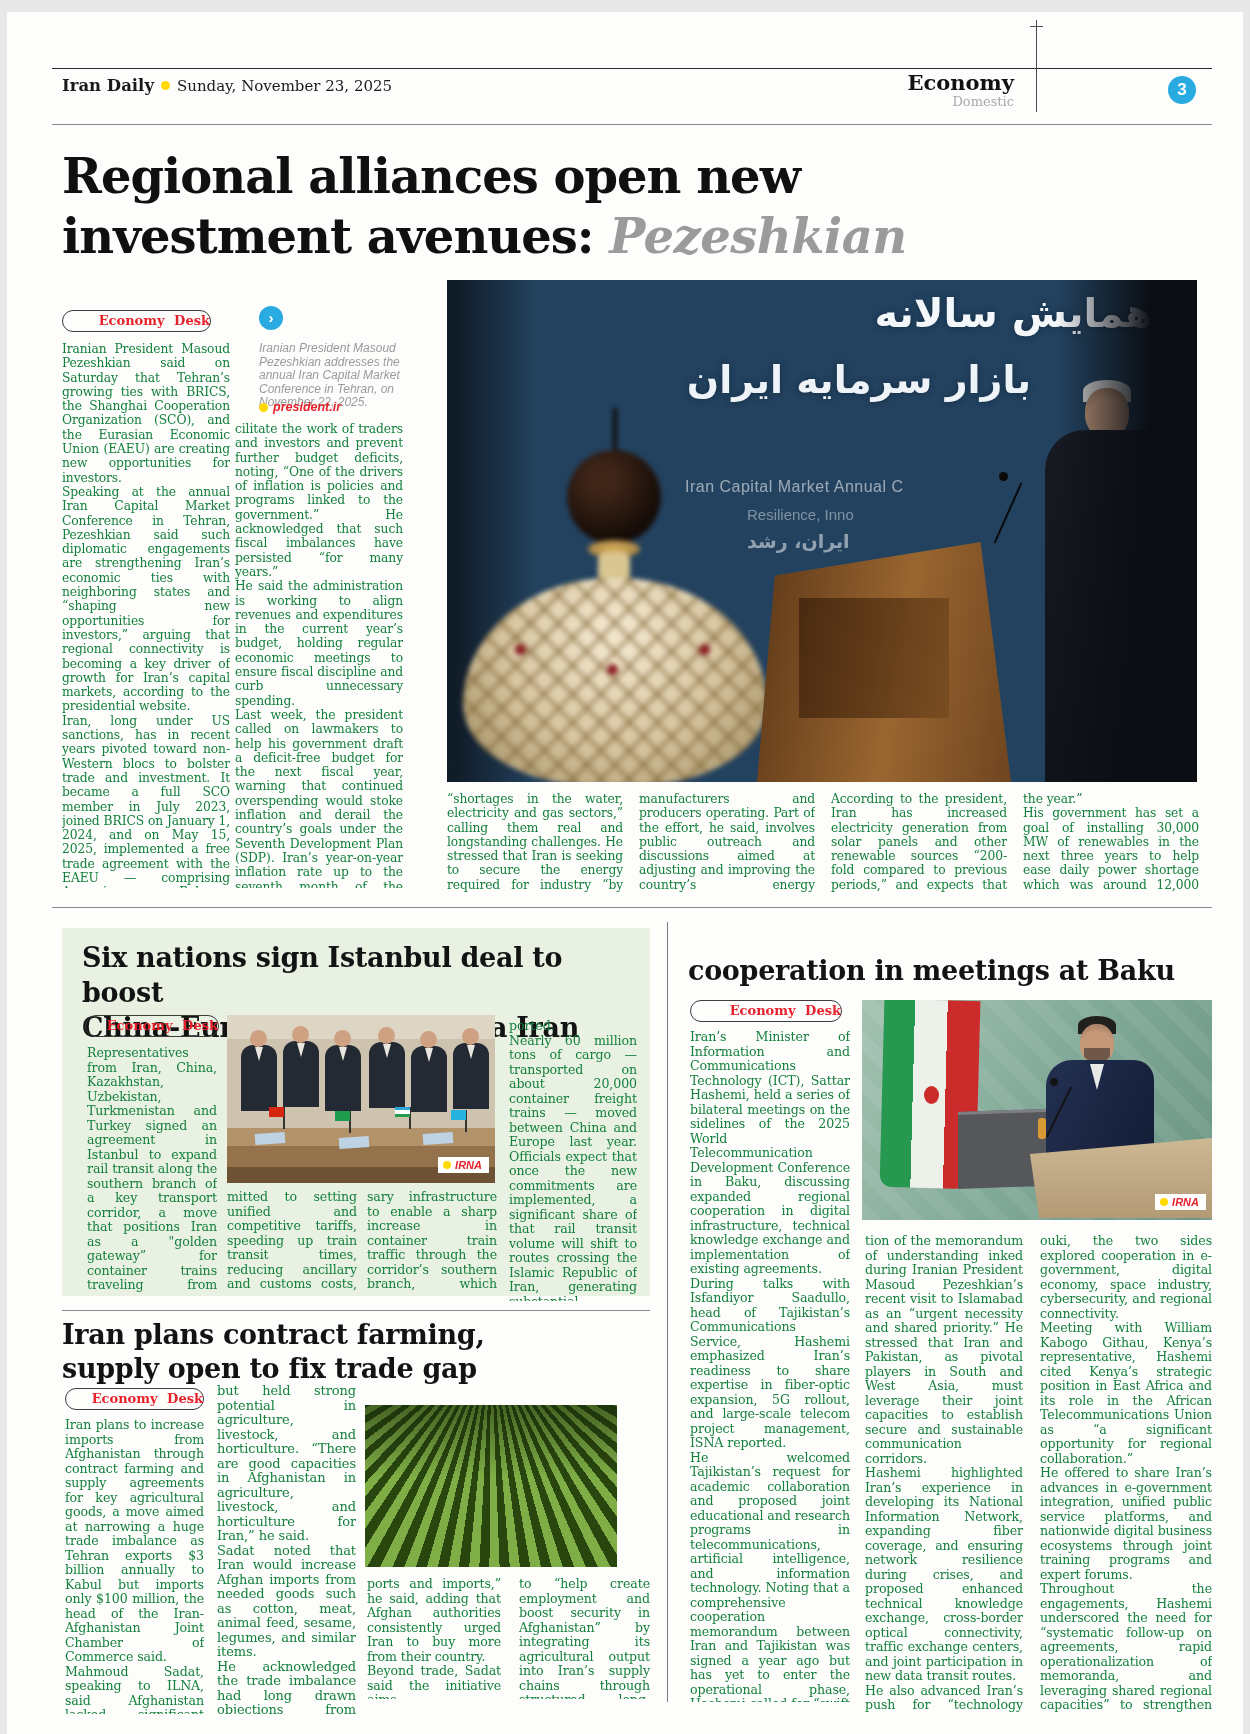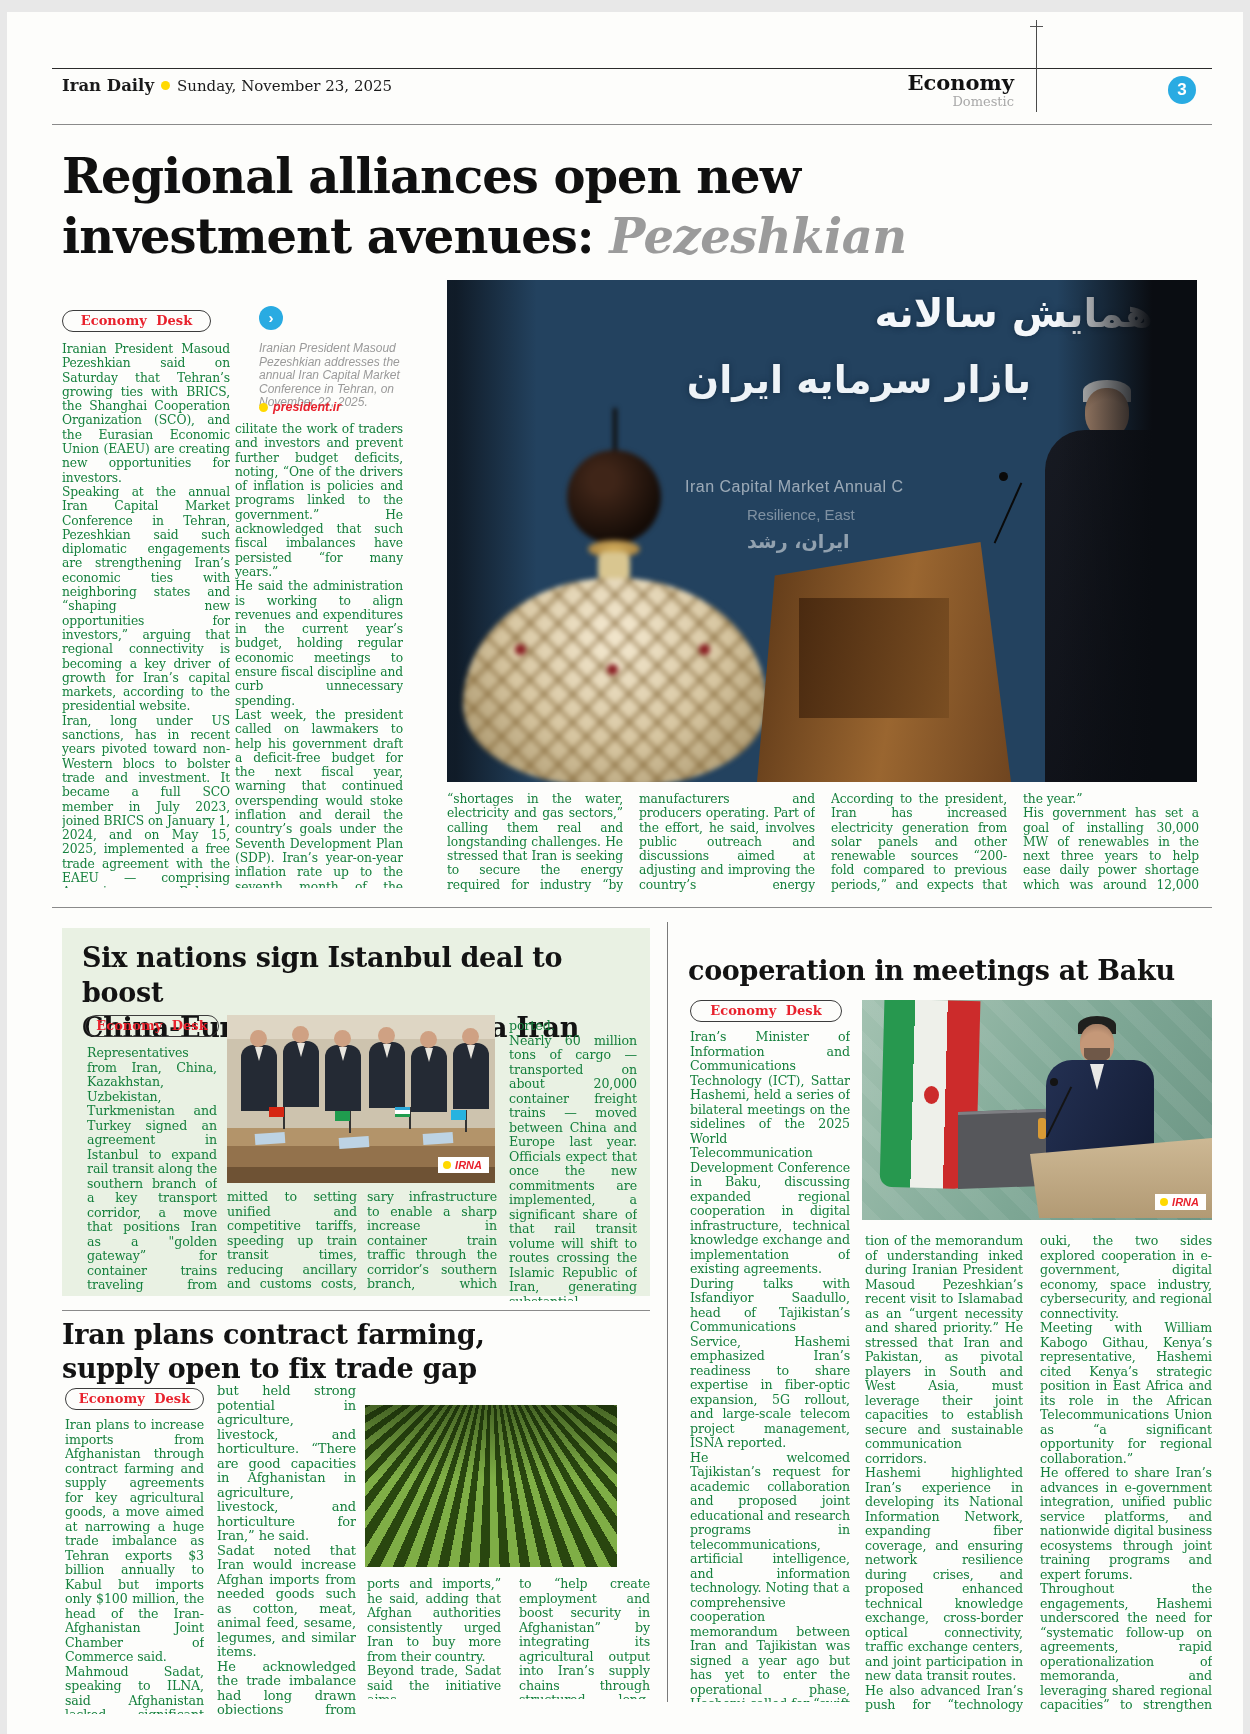--- a/index.html
+++ b/index.html
@@ -24,21 +24,21 @@
   .crop-mark:before{left:6px;top:0;width:1px;height:13px;}
   .crop-mark:after{left:0;top:6px;width:13px;height:1px;}
 
   
   .h1{position:absolute;font-weight:bold;color:#101010;font-size:48px;line-height:60px;letter-spacing:-1px;}
   .h1 .gray{color:#9b9b9b;font-style:italic;letter-spacing:-0.5px;}
   .h2{position:absolute;font-weight:bold;color:#131313;font-size:27px;line-height:35px;letter-spacing:-0.3px;}
 
   
   .kicker{position:absolute;border:1.5px solid #3c3c3c;border-radius:13px;
-          color:#e8222d;font-weight:bold;font-size:13px;line-height:20px;text-align:center;
+          color:#e8222d;font-weight:bold;font-size:13px;line-height:20px;text-align:right;
           word-spacing:5px;background:transparent;}
 
   
   .col{position:absolute;font-size:12.3px;line-height:14.3px;text-align:justify;
        color:#15803d;white-space:pre-line;overflow:hidden;letter-spacing:-0.1px;}
 
   
   .caption{position:absolute;font:italic 12px/13.6px "Liberation Sans",sans-serif;color:#9a9a9a;}
   .credit-line{position:absolute;display:flex;align-items:center;gap:5px;
                font:italic bold 12.5px "Liberation Sans",sans-serif;color:#e8222d;}
@@ -174,21 +174,21 @@
   <div class="col" style="left:228px;top:410px;width:168px;height:466px;">cilitate the work of traders and investors and prevent further budget deficits, noting, “One of the drivers of inflation is policies and programs linked to the government.” He acknowledged that such fiscal imbalances have persisted “for many years.”
 He said the administration is working to align revenues and expenditures in the current year’s budget, holding regular economic meetings to ensure fiscal discipline and curb unnecessary spending.
 Last week, the president called on lawmakers to help his government draft a deficit-free budget for the next fiscal year, warning that continued overspending would stoke inflation and derail the country’s goals under the Seventh Development Plan (SDP). Iran’s year-on-year inflation rate up to the seventh month of the Iranian calendar year (Sept. 23 – Oct. 22) climbed to 38.9 percent, marking a 1.4 percentage-point rise from the previous month, the Statistical Center of Iran (SCI) reported on October 28.
 Pezeshkian also flagged chronic</div>
 
   <div class="photo" id="lead-photo" style="left:440px;top:268px;width:750px;height:502px;">
     <div class="lp-left-shade"></div>
     <div class="lp-farsi1">همایش سالانه</div>
     <div class="lp-farsi2">بازار سرمایه ایران</div>
     <div class="lp-en1">Iran Capital Market Annual C</div>
-    <div class="lp-en2">Resilience, East</div>
+    <div class="lp-en2">Resilience, Inno</div>
     <div class="lp-farsi3">ایران، رشد</div>
     <div class="trophy">
       <div class="spike"></div>
       <div class="ball"></div>
       <div class="collar"></div>
       <div class="neck"></div>
       <div class="cup"></div>
       <div class="lattice"></div>
       <div class="gem" style="left:60px;top:236px;"></div>
       <div class="gem" style="left:152px;top:256px;"></div>

